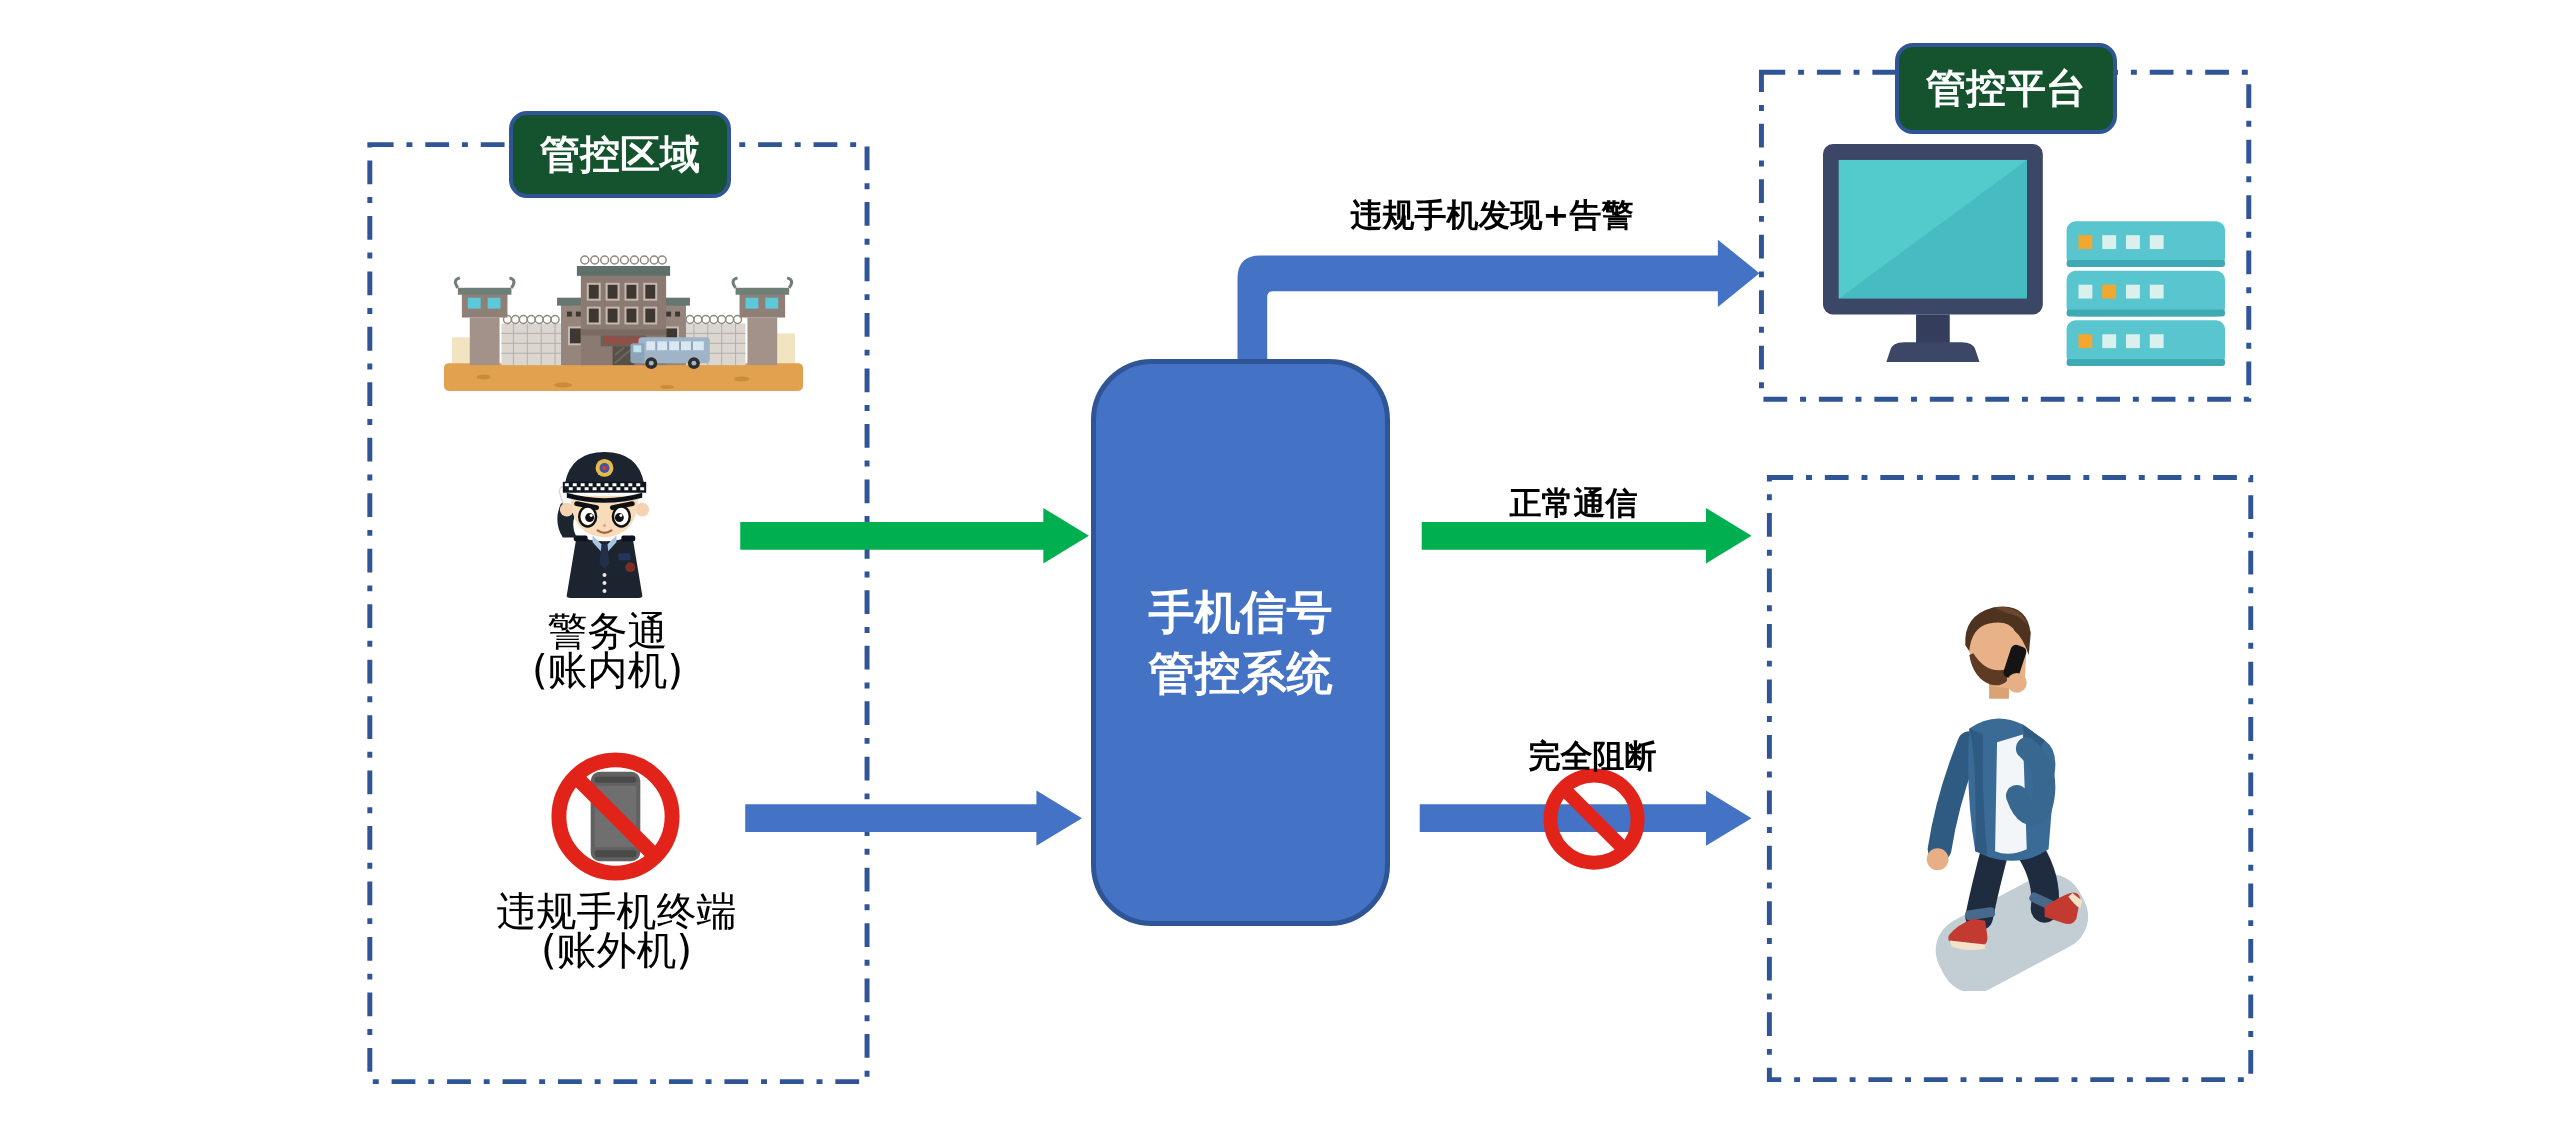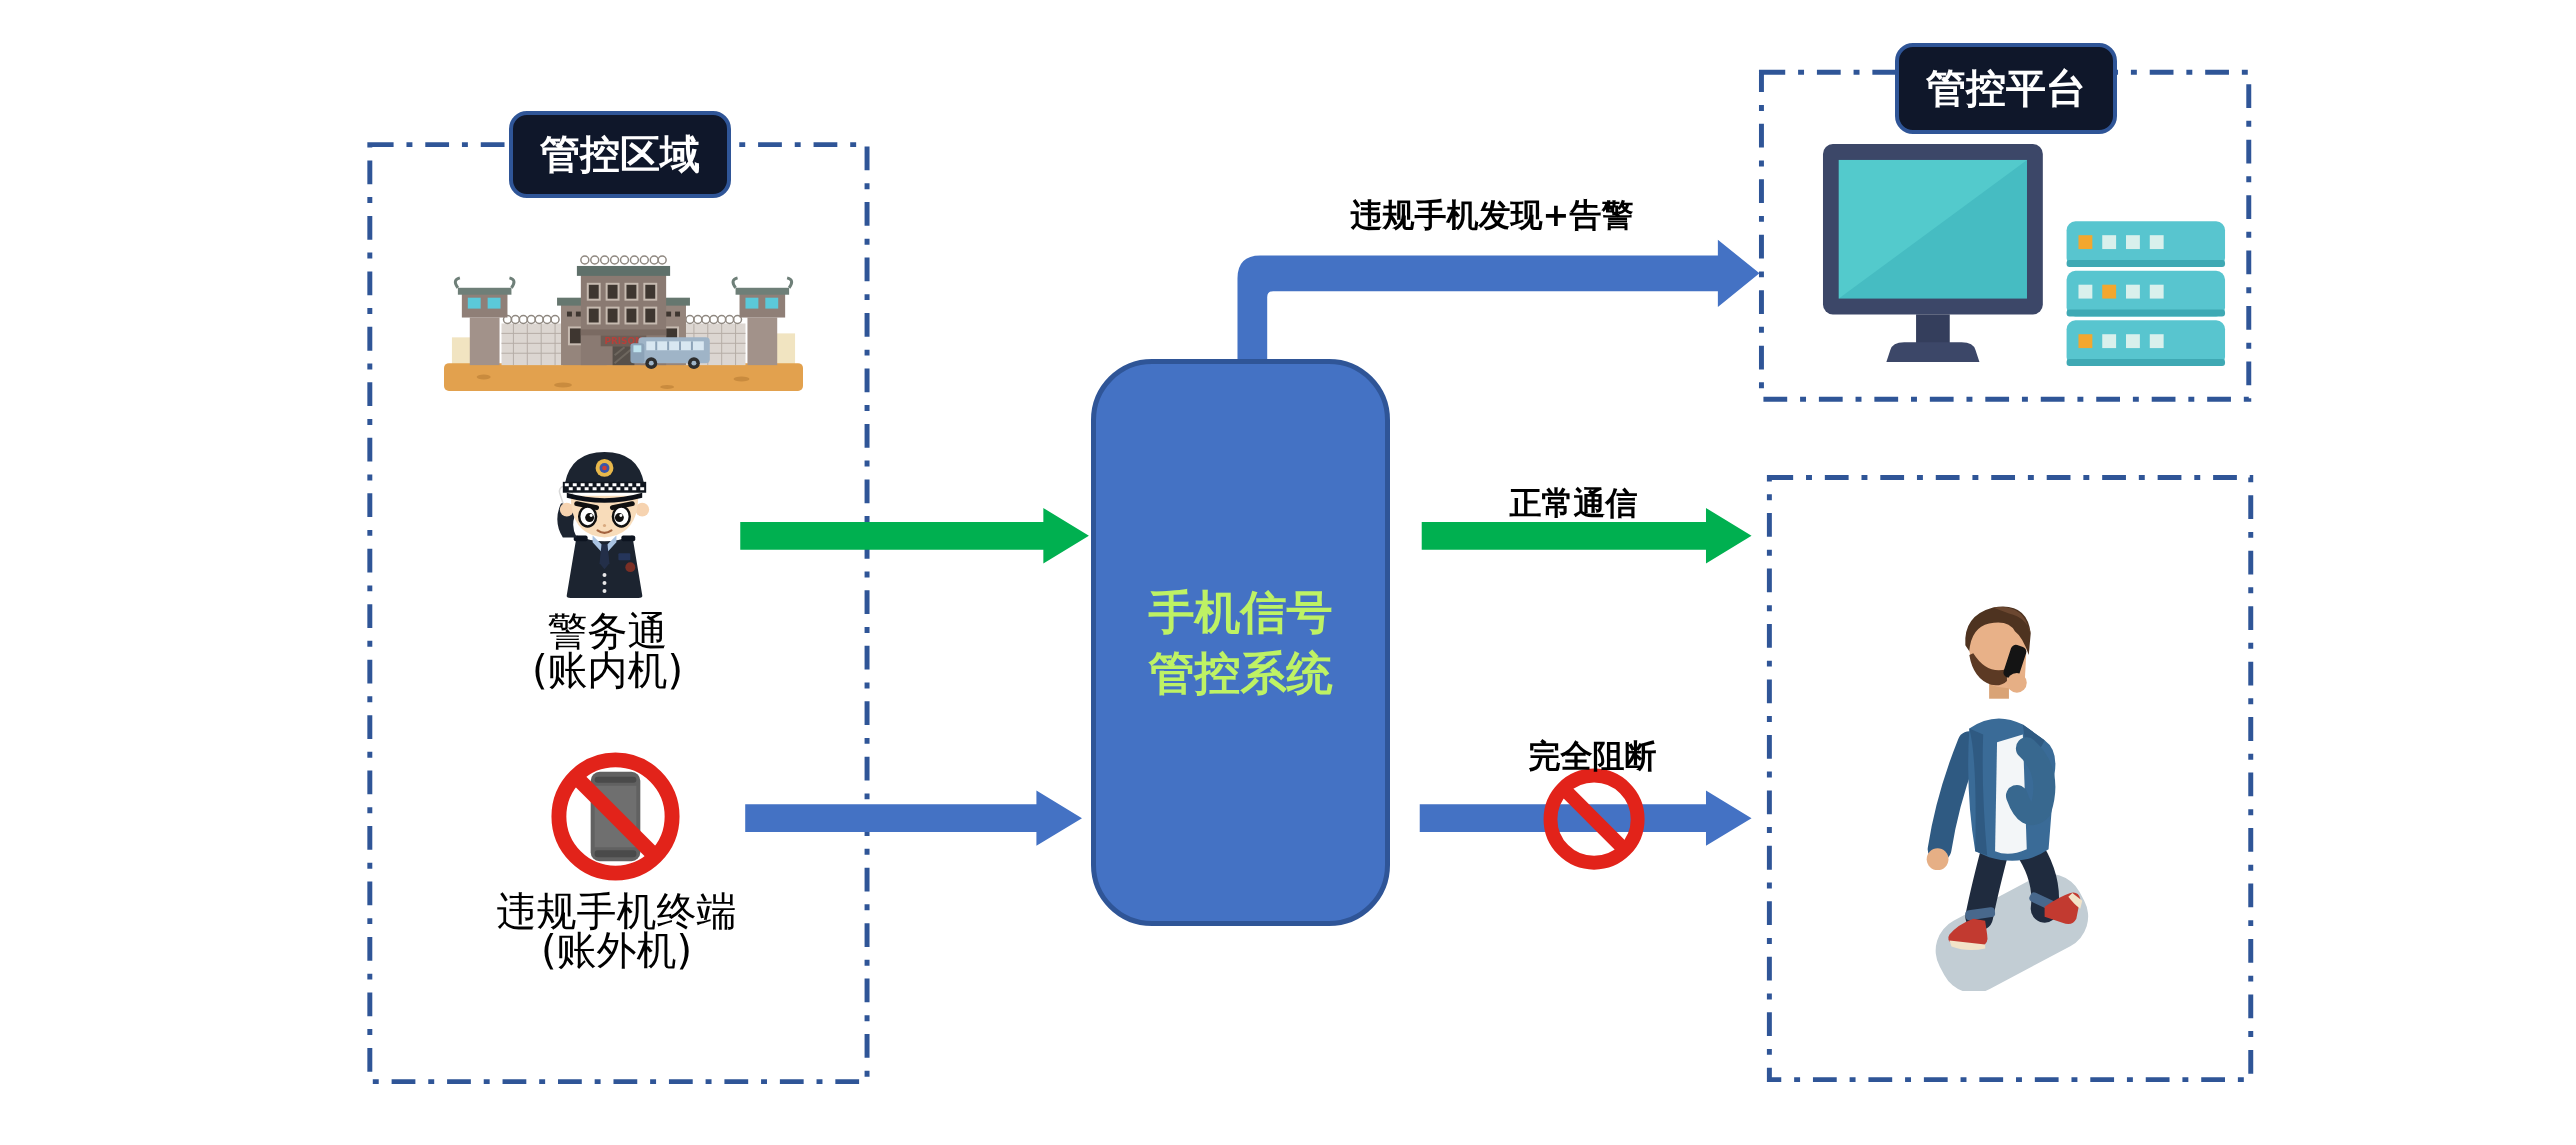--- a/index.html
+++ b/index.html
@@ -2,29 +2,29 @@
 <html><head>
 <meta charset="utf-8">
 <style>
   html,body{margin:0;padding:0;background:#ffffff;}
   .canvas{
     position:relative;width:2576px;height:1145px;background:#ffffff;overflow:hidden;
     font-family:"DejaVu Sans",sans-serif;
   }
   .layer{position:absolute;left:0;top:0;width:2576px;height:1145px;}
   .pill{
-    position:absolute;background:#0f172a;border:4px solid #2F5597;border-radius:18px;
+    position:absolute;background:#14532d;border:4px solid #2F5597;border-radius:18px;
     color:#ffffff;font-weight:bold;font-size:40px;display:flex;align-items:center;justify-content:center;
     box-sizing:border-box;z-index:5;
   }
   .system-box{
     position:absolute;left:1091px;top:359px;width:299px;height:567px;background:#4472C4;
     border:5px solid #2F5597;border-radius:61px;box-sizing:border-box;
     display:flex;flex-direction:column;align-items:center;justify-content:center;
-    color:#bef264;font-weight:bold;font-size:46px;line-height:61px;z-index:4;
+    color:#ffffff;font-weight:bold;font-size:46px;line-height:61px;z-index:4;
   }
   .arrow-label{
     position:absolute;color:#000000;font-weight:bold;font-size:32px;text-align:center;z-index:6;white-space:nowrap;
   }
   .caption{
     position:absolute;color:#000000;font-size:40px;line-height:39px;text-align:center;z-index:6;white-space:nowrap;
   }
   .illu{position:absolute;z-index:3;}
 </style>
 </head>

